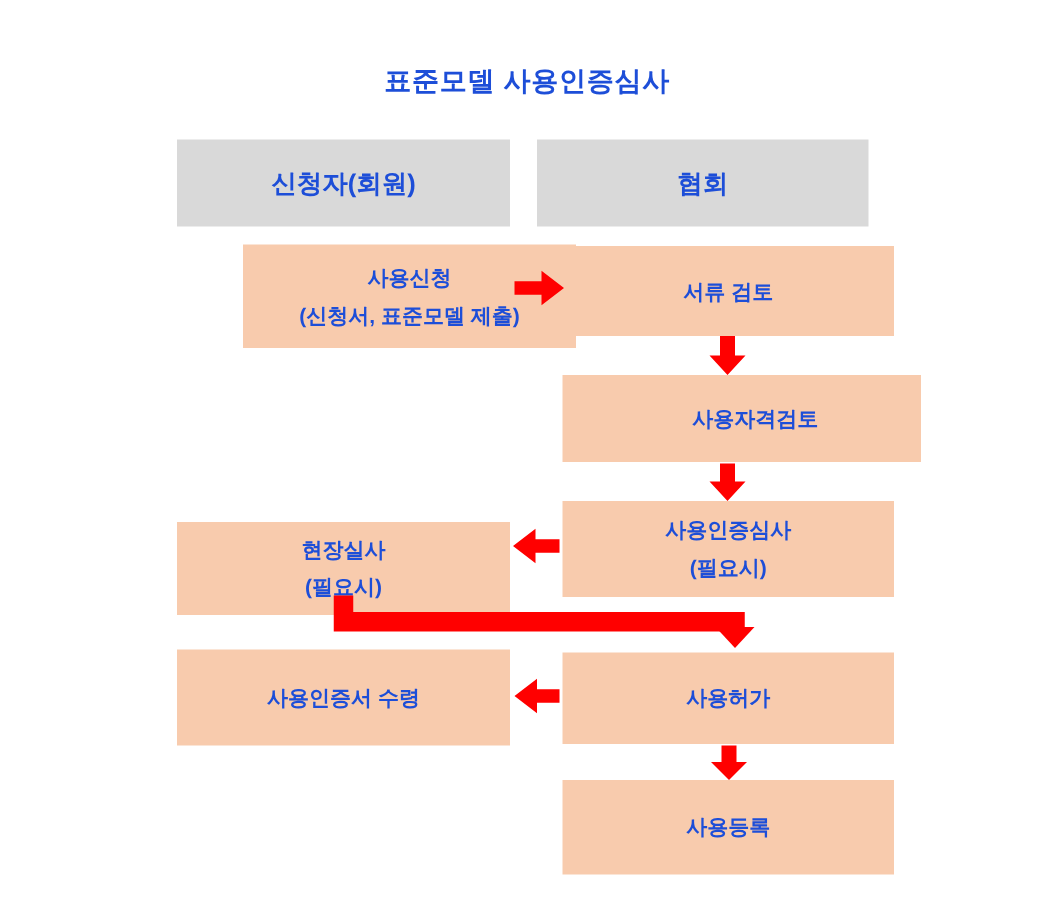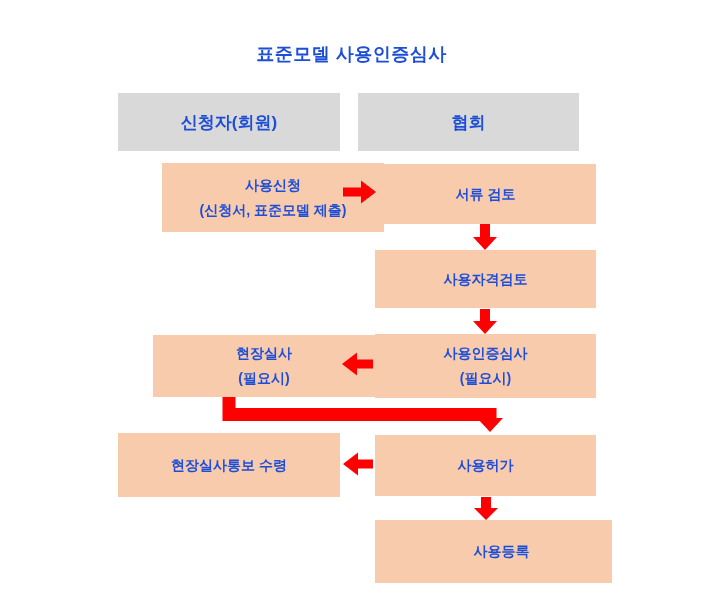--- a/index.html
+++ b/index.html
@@ -34,26 +34,26 @@
     background:var(--header-fill,#d9d9d9);
     font-size:17px;
   }
   .process{
     background:var(--node-fill,#f8cbad);
   }
   #hdr-left{left:118px;top:93px;width:222px;height:58px;}
   #hdr-right{left:358px;top:93px;width:221px;height:58px;}
   #b-apply{left:118px;top:163px;width:222px;height:69px;margin-left:44px;}
   #b-docreview{left:375px;top:164px;width:221px;height:60px;}
-  #b-qual{left:375px;top:250px;width:221px;height:58px;}
-  #b-onsite{left:118px;top:335px;width:222px;height:62px;margin-left:35px;}
+  #b-qual{left:375px;top:250px;width:221px;height:58px;padding-left:18px;}
+  #b-onsite{left:118px;top:348px;width:222px;height:62px;}
   #b-notice{left:375px;top:334px;width:221px;height:64px;}
   #b-receipt{left:118px;top:433px;width:222px;height:64px;}
   #b-permission{left:375px;top:435px;width:221px;height:61px;}
-  #b-register{left:375px;top:520px;width:221px;height:63px;padding-left:16px;}
+  #b-register{left:375px;top:520px;width:221px;height:63px;}
   #arrow-layer{
     position:absolute;left:0;top:0;width:703px;height:611px;
     pointer-events:none;
   }
   .arrow{fill:var(--arrow,#ff0000);}
   .arrow-stroke{stroke:var(--arrow,#ff0000);stroke-width:13;fill:none;}
 </style>
 </head>
 <body>
 
@@ -85,21 +85,21 @@
     <span>현장실사</span>
     <span>(필요시)</span>
   </div>
 
   <div class="box process" id="b-notice">
     <span>사용인증심사</span>
     <span>(필요시)</span>
   </div>
 
   <div class="box process" id="b-receipt">
-    <span>현장실사통보 수령</span>
+    <span>사용인증서 수령</span>
   </div>
 
   <div class="box process" id="b-permission">
     <span>사용허가</span>
   </div>
 
   <div class="box process" id="b-register">
     <span>사용등록</span>
   </div>
 

